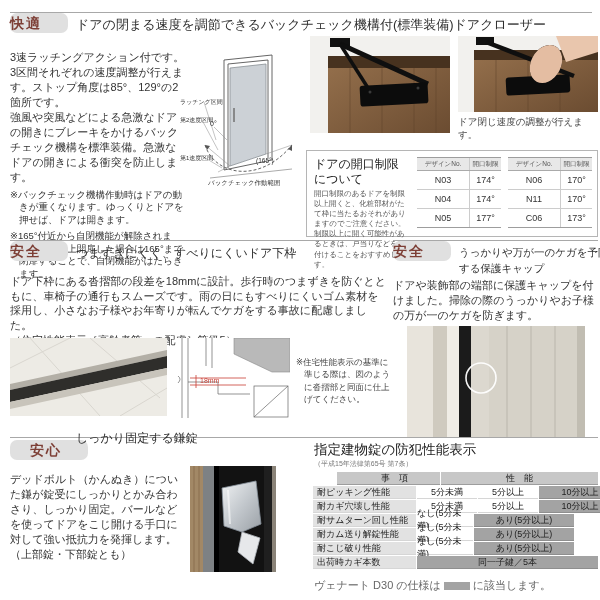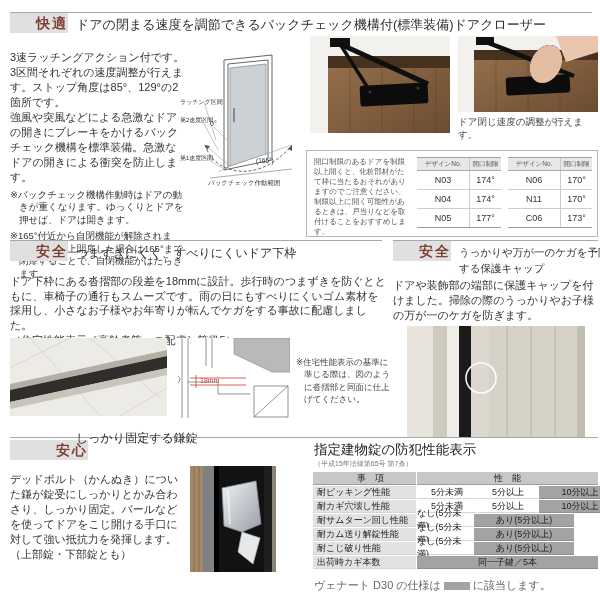--- a/index.html
+++ b/index.html
@@ -7,21 +7,21 @@
     width:600px;height:600px;position:relative;overflow:hidden;
     background:#ffffff;
     font-family:"Liberation Sans","DejaVu Sans",sans-serif;
     color:#333;
   }
   .abs{position:absolute;}
   .rule{position:absolute;height:1px;background:#a8a8a8;}
   .sec-label{
     position:absolute;width:58px;height:20px;background:#e0e0e0;
     color:#7d3f36;font-weight:bold;font-size:14px;line-height:20px;
-    text-align:right;letter-spacing:2px;
+    text-align:left;letter-spacing:2px;border-radius:7px;
   }
   .sec-title{position:absolute;font-size:12px;color:#2e2e2e;}
   .body-text{font-size:11px;line-height:1.36;color:#333;white-space:pre-line;}
   .note-text{font-size:9.5px;line-height:1.32;color:#333;margin-top:4px;
     text-indent:-9px;padding-left:9px;}
   .caption{position:absolute;font-size:9.5px;color:#444;}
 
   
   .limit-box{
     position:absolute;left:306px;top:150px;width:292px;height:87px;
@@ -158,20 +158,21 @@
     <rect x="48" y="40" width="64" height="18" rx="3" fill="#0c0c0c" transform="rotate(-3 80 49)"></rect>
     <polygon points="98,0 140,0 140,16 108,26" fill="#e9c6ad"></polygon>
     <ellipse cx="88" cy="28" rx="15" ry="20" fill="#e4bd a2" transform="rotate(28 88 28)"></ellipse>
     <ellipse cx="88" cy="28" rx="15" ry="20" fill="#e4bda2" transform="rotate(28 88 28)"></ellipse>
   </svg>
 </div>
 <div class="caption" style="left:458px;top:116px;">ドア閉じ速度の調整が行えます。</div>
 
 <div class="limit-box">
   <div class="limit-left">
+    <div class="limit-title">ドアの開口制限について</div>
     <div class="limit-body">開口制限のあるドアを制限以上開くと、化粧部材がたて枠に当たるおそれがありますのでご注意ください。制限以上に開く可能性があるときは、戸当りなどを取付けることをおすすめします。</div>
   </div>
   <div class="limit-tables">
     <div class="ltable">
       <div class="lrow hdr">
         <div class="lc1">デザインNo.</div>
         <div class="lc2">開口制限</div>
       </div>
       <div class="lrow">
           <div class="lc1">N03</div>
@@ -305,21 +306,21 @@
     <path d="M52,66 L70,72 L63,98 L48,86 Z" fill="#e6e8ea" stroke="#b2b8be" stroke-width="0.8"></path>
     <line x1="38" y1="24" x2="40" y2="58" stroke="#ffffff" stroke-width="2" opacity="0.55"></line>
   </svg>
 </div>
 
 <div class="abs" style="left:314px;top:441px;font-size:13.5px;color:#222;">指定建物錠の防犯性能表示</div>
 <div class="abs" style="left:314px;top:459px;font-size:7px;color:#777;">（平成15年法律第65号 第7条）</div>
 
 <div class="crime-table">
   <div class="crow">
-    <div class="cc item hdr" style="justify-content:center;padding-left:12px;">事　項</div>
+    <div class="cc item hdr" style="justify-content:center;padding-left:12px;margin-left:24px;">事　項</div>
     <div class="cc hdr wfull">性　能</div>
   </div>
   <div class="crow">
     <div class="cc item">耐ピッキング性能</div>
     <div class="cc w60">5分未満</div>
     <div class="cc w60">5分以上</div>
     <div class="cc hl w59">10分以上</div>
   </div>
   <div class="crow">
     <div class="cc item">耐カギ穴壊し性能</div>

